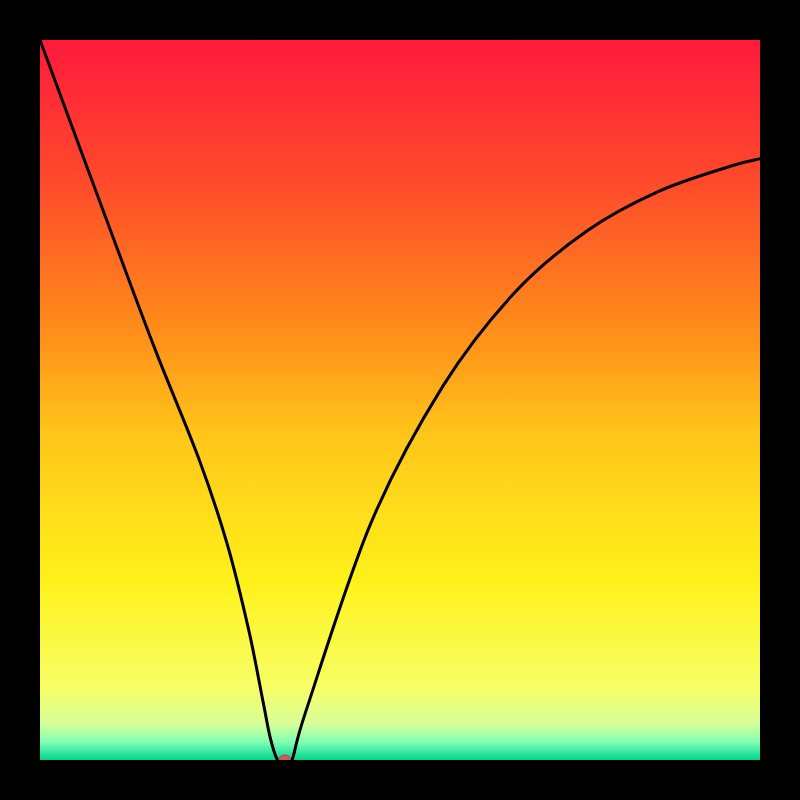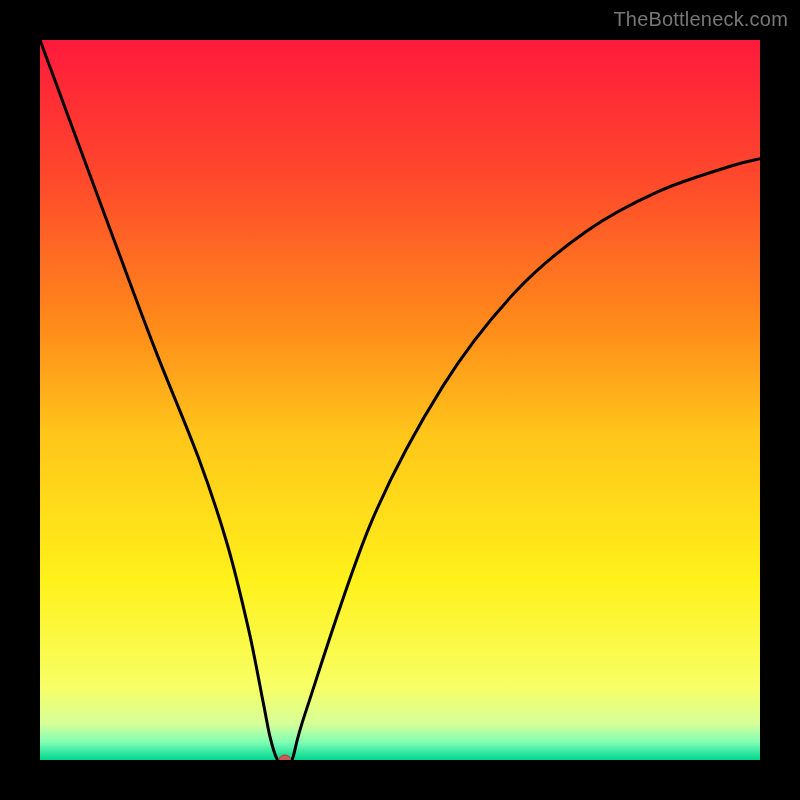--- a/index.html
+++ b/index.html
@@ -30,21 +30,20 @@
     color: #777;
     font-size: 20px;
     font-weight: 500;
     letter-spacing: 0.2px;
   }
 </style>
 </head>
 <body>
 
 <div class="container">
-  <div class="watermark">TheBottleneck.com</div>
   <svg class="plot-area" viewBox="0 0 720 720" preserveAspectRatio="none">
     <defs>
       <linearGradient id="bg-grad" x1="0" y1="0" x2="0" y2="1">
           <stop offset="0.00%" stop-color="#ff1a3c"></stop>
           <stop offset="20.00%" stop-color="#ff4b2b"></stop>
           <stop offset="40.00%" stop-color="#ff8c1a"></stop>
           <stop offset="55.00%" stop-color="#ffc61a"></stop>
           <stop offset="75.00%" stop-color="#fff11a"></stop>
           <stop offset="90.00%" stop-color="#f7ff66"></stop>
           <stop offset="95.00%" stop-color="#d6ff99"></stop>

